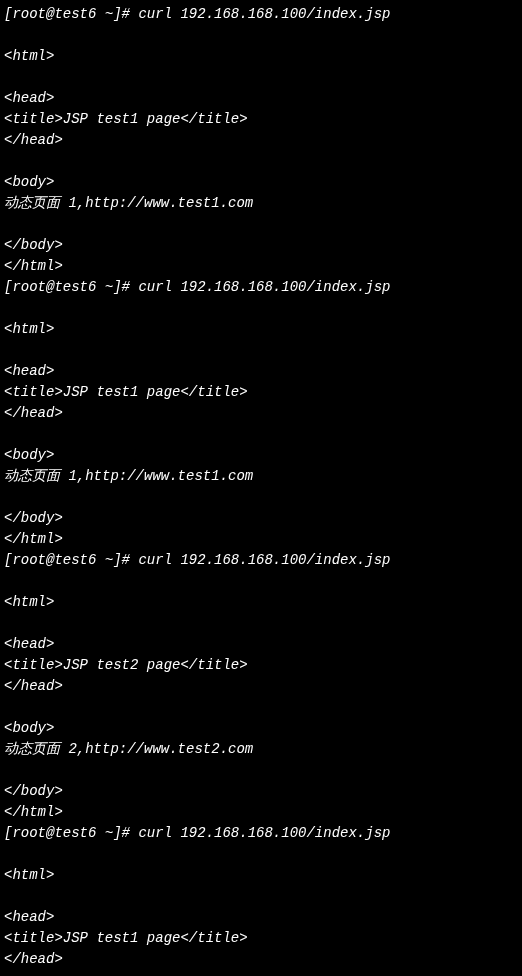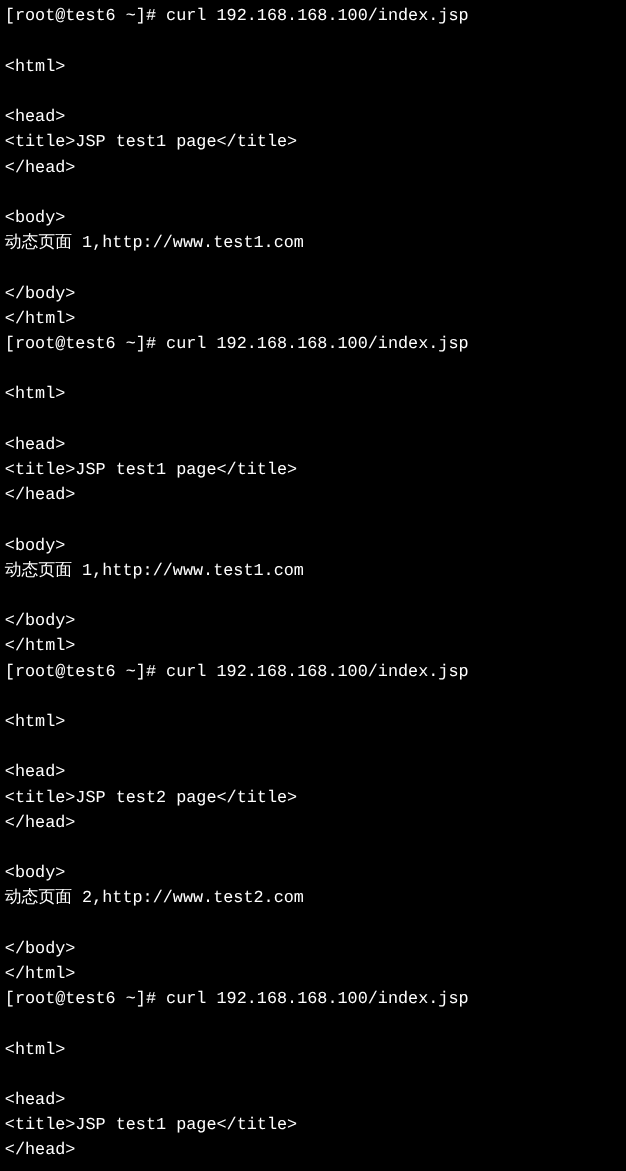--- a/index.html
+++ b/index.html
@@ -16,18 +16,19 @@
       padding: 4px;
       width: 522px;
       position: relative;
     }
     .terminal {
       white-space: pre;
       word-break: break-all;
     }
     .line {
       min-height: 21px;
+      font-style: italic;
     }
   </style>
 </head>
 <body>
 
 <div class="terminal" id="terminal-container"><div class="line">[root@test6 ~]# curl 192.168.168.100/index.jsp</div><div class="line"></div><div class="line">&lt;html&gt;</div><div class="line"></div><div class="line">&lt;head&gt;</div><div class="line">&lt;title&gt;JSP test1 page&lt;/title&gt;</div><div class="line">&lt;/head&gt;</div><div class="line"></div><div class="line">&lt;body&gt;</div><div class="line">动态页面 1,http://www.test1.com</div><div class="line"></div><div class="line">&lt;/body&gt;</div><div class="line">&lt;/html&gt;</div><div class="line">[root@test6 ~]# curl 192.168.168.100/index.jsp</div><div class="line"></div><div class="line">&lt;html&gt;</div><div class="line"></div><div class="line">&lt;head&gt;</div><div class="line">&lt;title&gt;JSP test1 page&lt;/title&gt;</div><div class="line">&lt;/head&gt;</div><div class="line"></div><div class="line">&lt;body&gt;</div><div class="line">动态页面 1,http://www.test1.com</div><div class="line"></div><div class="line">&lt;/body&gt;</div><div class="line">&lt;/html&gt;</div><div class="line">[root@test6 ~]# curl 192.168.168.100/index.jsp</div><div class="line"></div><div class="line">&lt;html&gt;</div><div class="line"></div><div class="line">&lt;head&gt;</div><div class="line">&lt;title&gt;JSP test2 page&lt;/title&gt;</div><div class="line">&lt;/head&gt;</div><div class="line"></div><div class="line">&lt;body&gt;</div><div class="line">动态页面 2,http://www.test2.com</div><div class="line"></div><div class="line">&lt;/body&gt;</div><div class="line">&lt;/html&gt;</div><div class="line">[root@test6 ~]# curl 192.168.168.100/index.jsp</div><div class="line"></div><div class="line">&lt;html&gt;</div><div class="line"></div><div class="line">&lt;head&gt;</div><div class="line">&lt;title&gt;JSP test1 page&lt;/title&gt;</div><div class="line">&lt;/head&gt;</div><div class="line"></div></div>
 
 </body></html>

